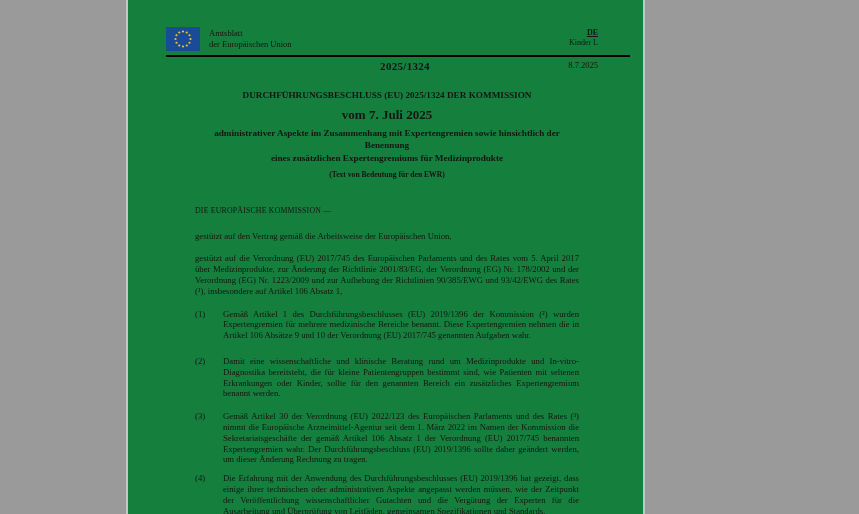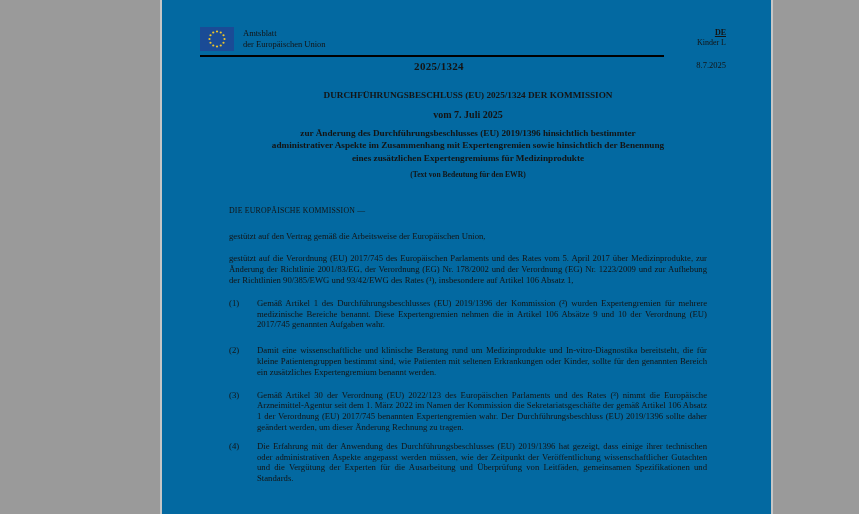--- a/index.html
+++ b/index.html
@@ -6,27 +6,26 @@
   body {
     width: 859px; height: 514px;
     background: #9a9a9a;
     position: relative;
     overflow: hidden;
     font-family: "Liberation Serif", "DejaVu Serif", serif;
     color: #141414;
   }
   .page {
     position: absolute; left: 126px; top: 0;
-    width: 613px; height: 514px;
-    background: #0369a1;
+    width: 519px; height: 514px;
+    background: #15803d;
     border-left: 2px solid #c6c6c6;
     border-right: 2px solid #c6c6c6;
     box-sizing: border-box;
     overflow: hidden;
-    margin-left: 34px;
   }
   
   .masthead {
     margin: 27px 45px 0 38px;
     display: flex;
     align-items: flex-start;
   }
   .flag { width: 34px; height: 24px; display: block; flex: 0 0 auto; }
   .journal-title {
     margin-left: 9px;
@@ -50,21 +49,21 @@
   .rule { position: absolute; left: 0; top: 0; width: 464px; height: 2px; background: #000; }
   .doc-number {
     position: absolute; left: 7px; top: 5px; width: 464px;
     text-align: center; font-weight: bold; font-size: 11px;
     letter-spacing: 0.3px;
   }
   .doc-date { position: absolute; right: 0; top: 5px; font-size: 8.5px; }
   
   .title-block { margin: 11px 64px 0 67px; text-align: center; }
   .title-main { font-size: 9.2px; font-weight: bold; line-height: 11px; }
-  .title-date { margin-top: 8px; font-size: 10px; font-weight: bold; line-height: 11px; }
+  .title-date { margin-top: 8px; font-size: 13px; font-weight: bold; line-height: 11px; }
   .title-subject { margin-top: 7px; font-size: 9.2px; font-weight: bold; line-height: 12.3px; }
   .eea-note { margin-top: 5px; font-size: 7.6px; font-weight: bold; line-height: 11px; }
   
   .doc-body {
     margin: 26px 64px 0 67px;
     font-size: 8.7px; line-height: 10.8px;
     text-align: justify;
   }
   .opening { font-size: 7.8px; letter-spacing: 0.2px; text-align: left; }
   .citation { margin-top: 14px; }
@@ -114,21 +113,20 @@
   <div class="rule-row">
     <div class="rule"></div>
     <div class="doc-number">2025/1324</div>
     <div class="doc-date">8.7.2025</div>
   </div>
 
   <div class="title-block">
     <div class="title-main">DURCHFÜHRUNGSBESCHLUSS (EU) 2025/1324 DER KOMMISSION</div>
     <div class="title-date">vom 7. Juli 2025</div>
     <div class="title-subject">
-      <div>zur Änderung des Durchführungsbeschlusses (EU) 2019/1396 hinsichtlich bestimmter</div>
       <div>administrativer Aspekte im Zusammenhang mit Expertengremien sowie hinsichtlich der Benennung</div>
       <div>eines zusätzlichen Expertengremiums für Medizinprodukte</div>
     </div>
     <div class="eea-note">(Text von Bedeutung für den EWR)</div>
   </div>
 
   <div class="doc-body">
     <div class="opening">DIE EUROPÄISCHE KOMMISSION —</div>
 
     <div class="citation">gestützt auf den Vertrag gemäß die Arbeitsweise der Europäischen Union,</div>

